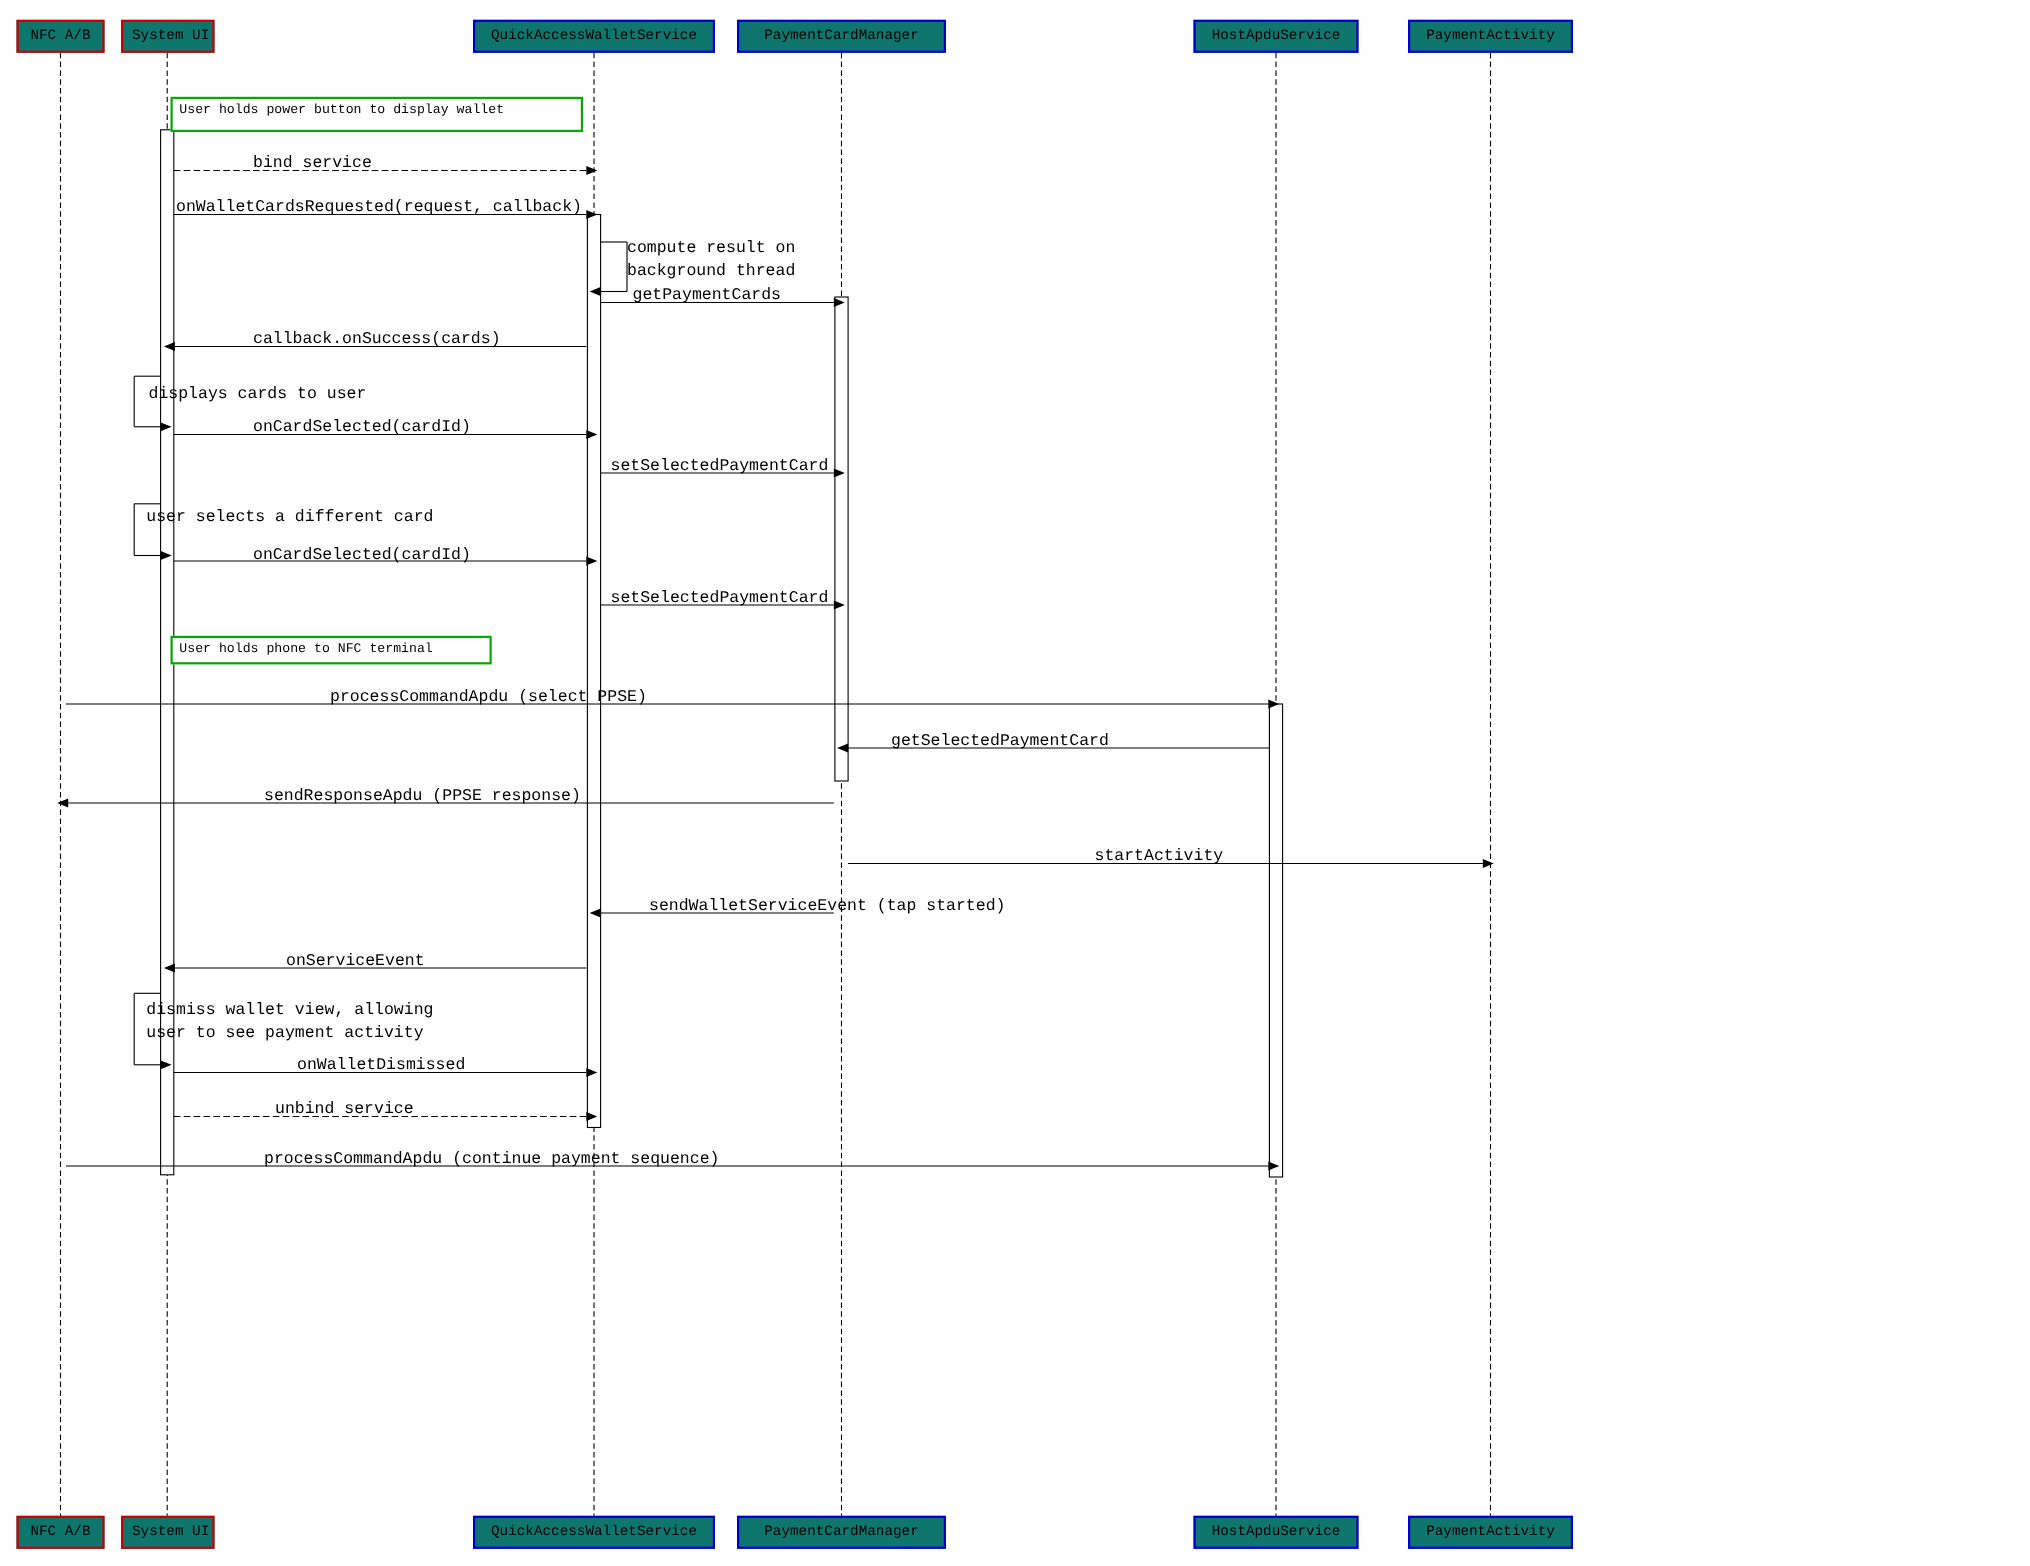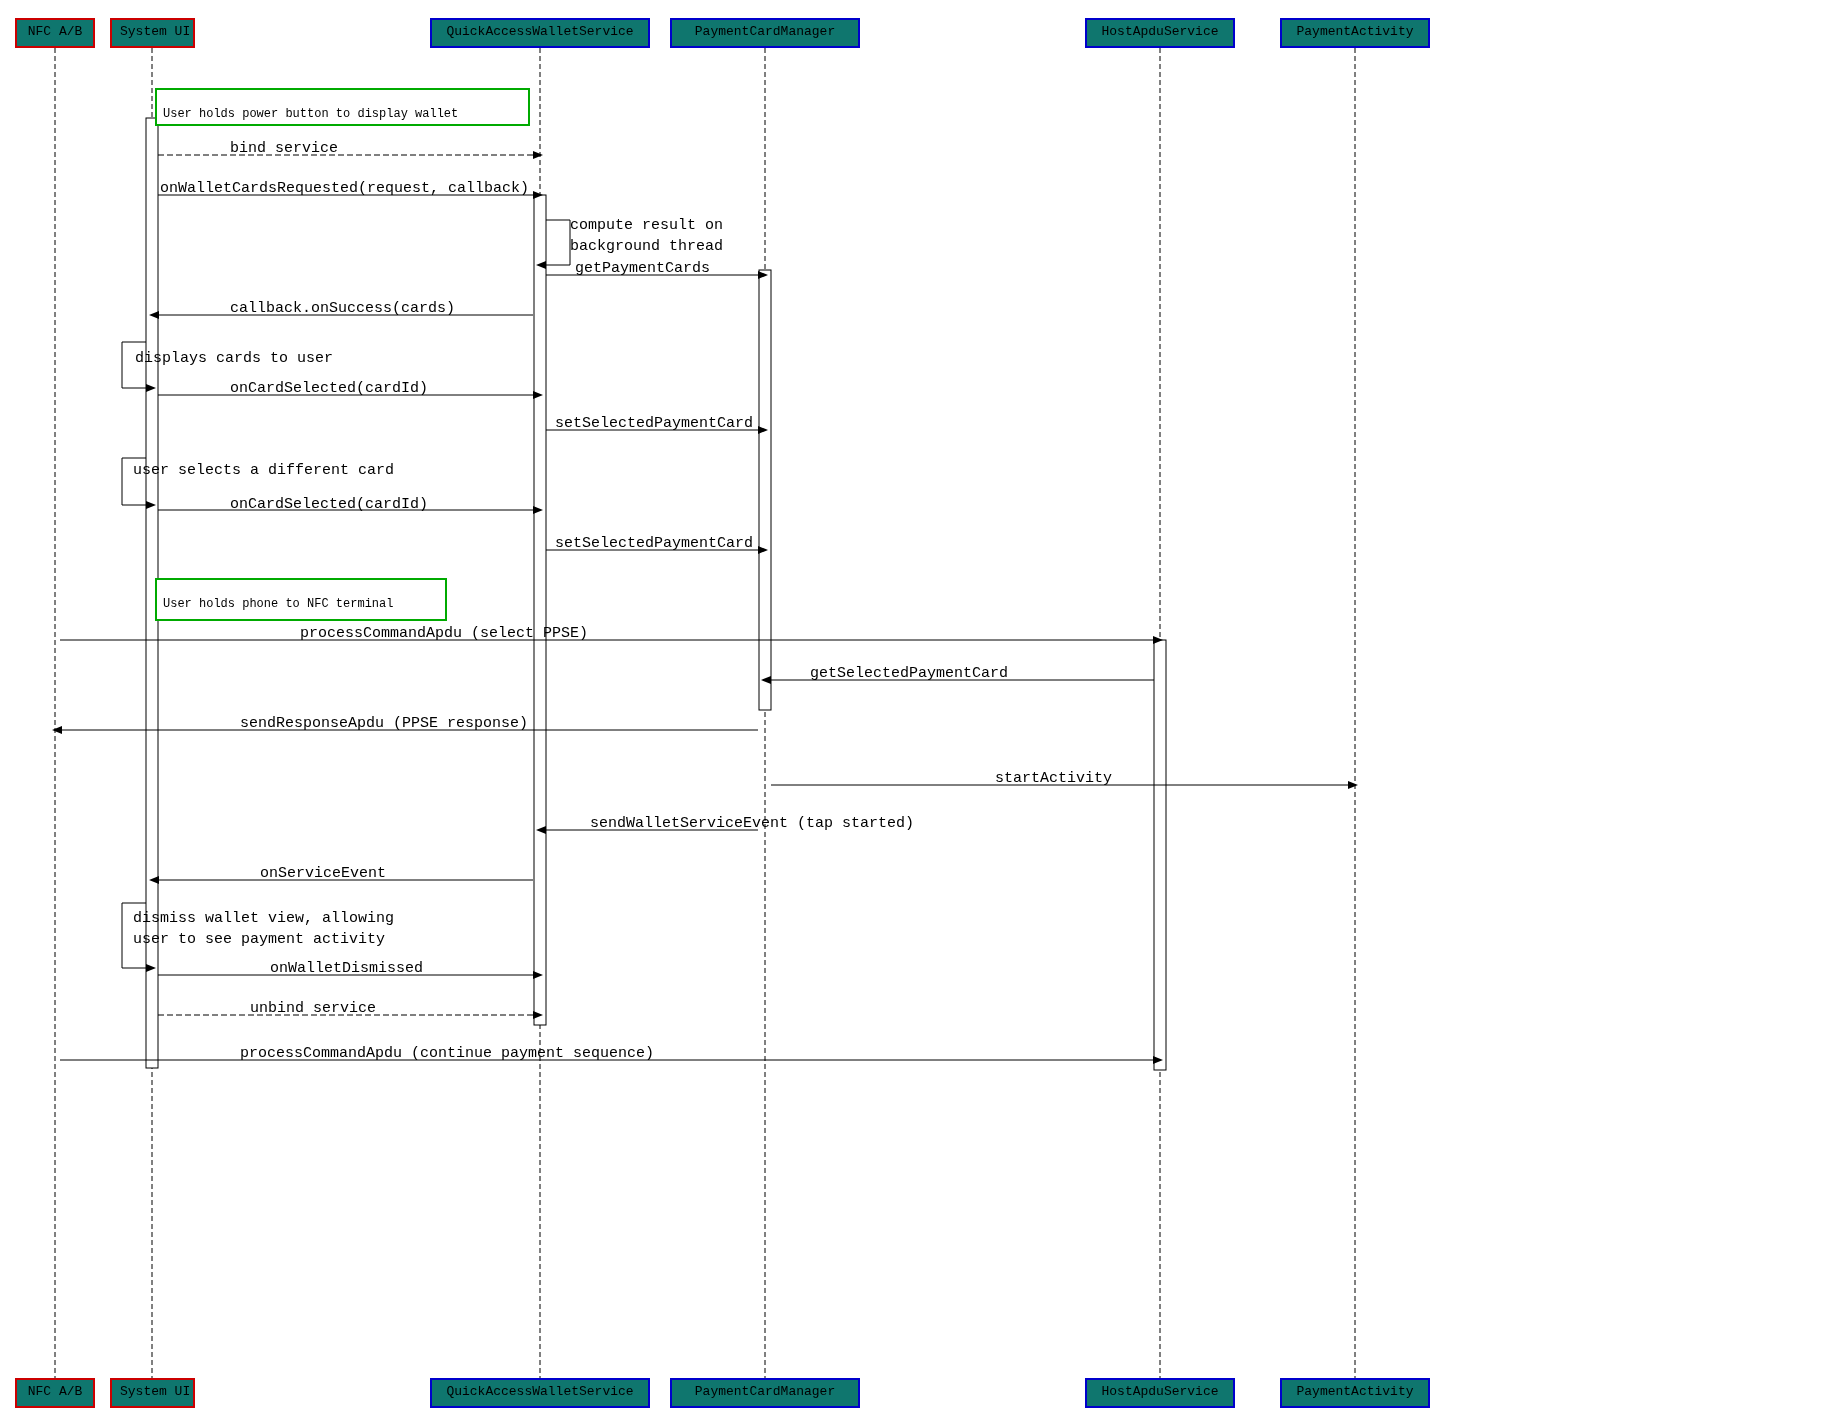--- a/index.html
+++ b/index.html
@@ -33,21 +33,21 @@
     .msg-label {
       position: absolute;
       font-size: 15px;
       white-space: nowrap;
       color: #000;
     }
     
     .note-box {
       position: absolute;
       border: 2px solid #00aa00;
-      padding: 17px 6px;
+      padding: 3px 6px;
       font-size: 12px;
       background: #fff;
       white-space: nowrap;
     }
     
     .arrows-svg {
       position: absolute;
       top: 0;
       left: 0;
       width: 1845px;
@@ -190,21 +190,21 @@
   <div class="msg-label" style="left:230px;top:380px;">onCardSelected(cardId)</div>
 
   <div class="msg-label" style="left:555px;top:415px;">setSelectedPaymentCard</div>
 
   <div class="msg-label" style="left:133px;top:462px;">user selects a different card</div>
 
   <div class="msg-label" style="left:230px;top:496px;">onCardSelected(cardId)</div>
 
   <div class="msg-label" style="left:555px;top:535px;">setSelectedPaymentCard</div>
 
-  <div class="note-box" style="left:155px;top:578px;width:292px;height:43px;">User holds phone to NFC terminal</div>
+  <div class="note-box" style="left:155px;top:578px;width:292px;height:26px;">User holds phone to NFC terminal</div>
 
   <div class="msg-label" style="left:300px;top:625px;">processCommandApdu (select PPSE)</div>
 
   <div class="msg-label" style="left:810px;top:665px;">getSelectedPaymentCard</div>
 
   <div class="msg-label" style="left:240px;top:715px;">sendResponseApdu (PPSE response)</div>
 
   <div class="msg-label" style="left:995px;top:770px;">startActivity</div>
 
   <div class="msg-label" style="left:590px;top:815px;">sendWalletServiceEvent (tap started)</div>

